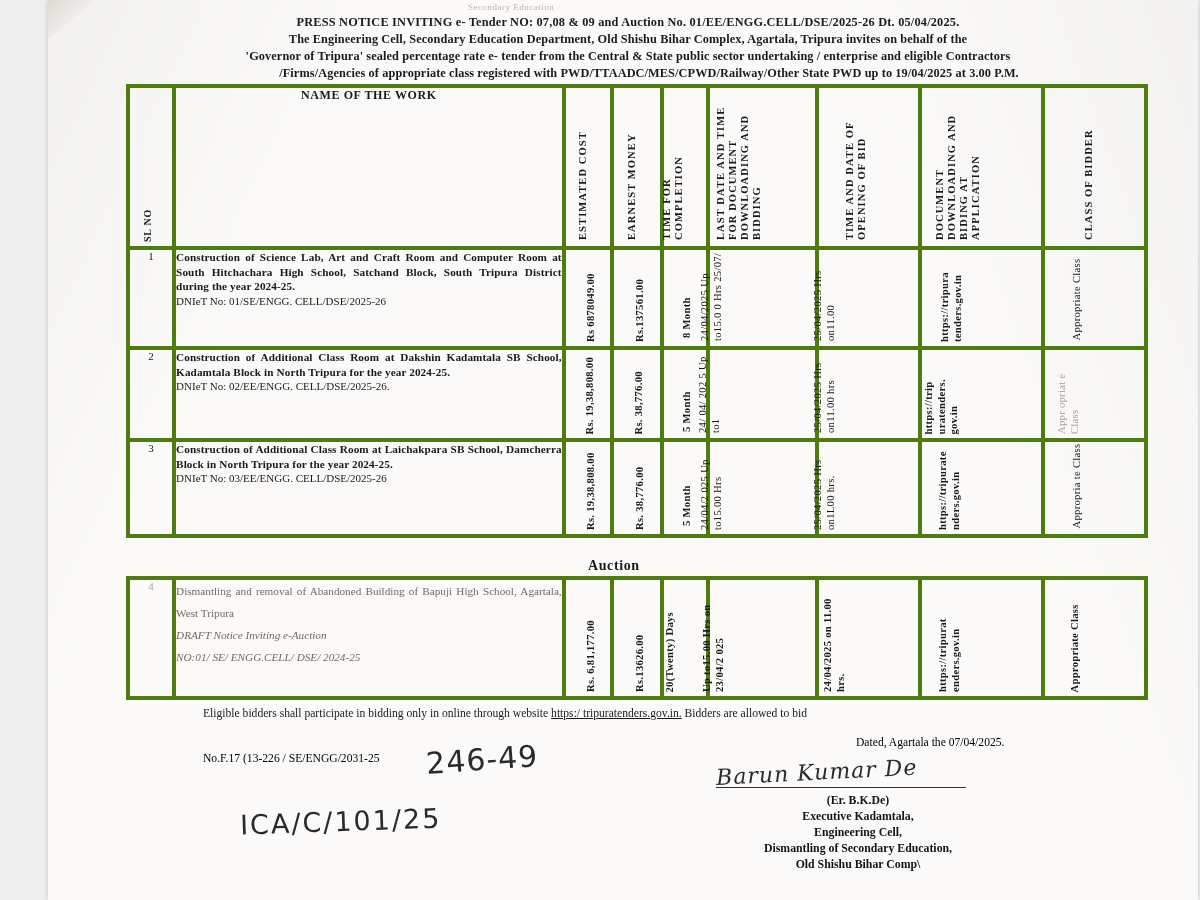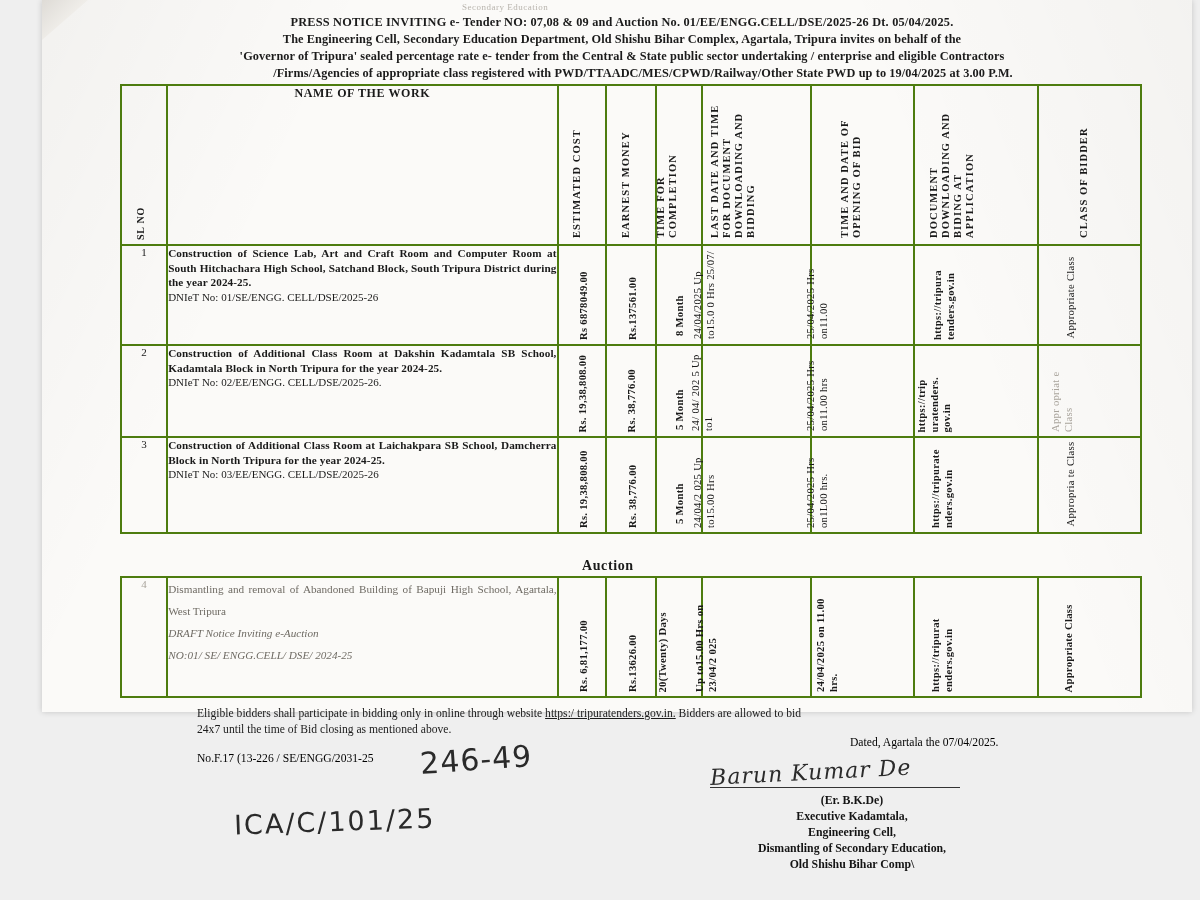--- a/index.html
+++ b/index.html
@@ -3,21 +3,21 @@
 <meta charset="utf-8">
 <style>
   html,body{margin:0;padding:0;}
   body{
     width:1200px;height:900px;
     background:#efefef;
     font-family:"Liberation Serif", serif;
     overflow:hidden;
   }
   .page{
-    position:absolute;left:42px;top:0;width:1150px;height:712px;
+    position:absolute;left:48px;top:0;width:1150px;height:900px;
     background:#fbfaf8;
     box-shadow:0 0 6px rgba(0,0,0,.18);
   }
   .paper-noise{
     position:absolute;inset:0;
     background:
       linear-gradient(115deg, rgba(0,0,0,0.035) 0%, rgba(0,0,0,0) 22%),
       linear-gradient(250deg, rgba(0,0,0,0.03) 0%, rgba(0,0,0,0) 25%);
     pointer-events:none;
   }
@@ -38,21 +38,21 @@
   }
   .hdr .l1{letter-spacing:.2px;}
   .hdr .l4{text-align:center;padding-left:42px;}
 
   
   table.tbl{
     position:absolute;border-collapse:collapse;
     font-size:10.5px;color:#1a1a1a;table-layout:fixed;
   }
   table.tbl td, table.tbl th{
-    border:2px solid #4d7c0f;vertical-align:top;padding:0;
+    border:4px solid #4d7c0f;vertical-align:top;padding:0;
   }
   .main-tbl{left:78px;top:84px;width:1022px;}
 
   .c-sl{width:44px;}
   .c-work{width:372px;}
   .c-est{width:46px;}
   .c-earn{width:48px;}
   .c-time{width:44px;}
   .c-last{width:104px;}
   .c-open{width:98px;}
@@ -328,21 +328,20 @@
       </td>
       <td class="rot-cell">
         <span class="rot wrap" style="left:36px;bottom:4px;width:110px;">Appropriate Class</span>
       </td>
     </tr>
   </tbody>
     </table>
 
   <div class="footer">
     <span>Eligible bidders shall participate in bidding only in online through website </span><span class="link">https:/ tripuratenders.gov.in.</span><span> Bidders are allowed to bid</span>
-    <div>24x7 until the time of Bid closing as mentioned above.</div>
   </div>
 
   <div class="fileno">No.F.17 (13-226 / SE/ENGG/2031-25</div>
   <div class="dated">Dated, Agartala the  07/04/2025.</div>
 
   <div class="handwrite1">246-49</div>
   <div class="handwrite2">ICA/C/101/25</div>
 
   <div class="sign">
     <span class="scribble">Barun Kumar De</span>

